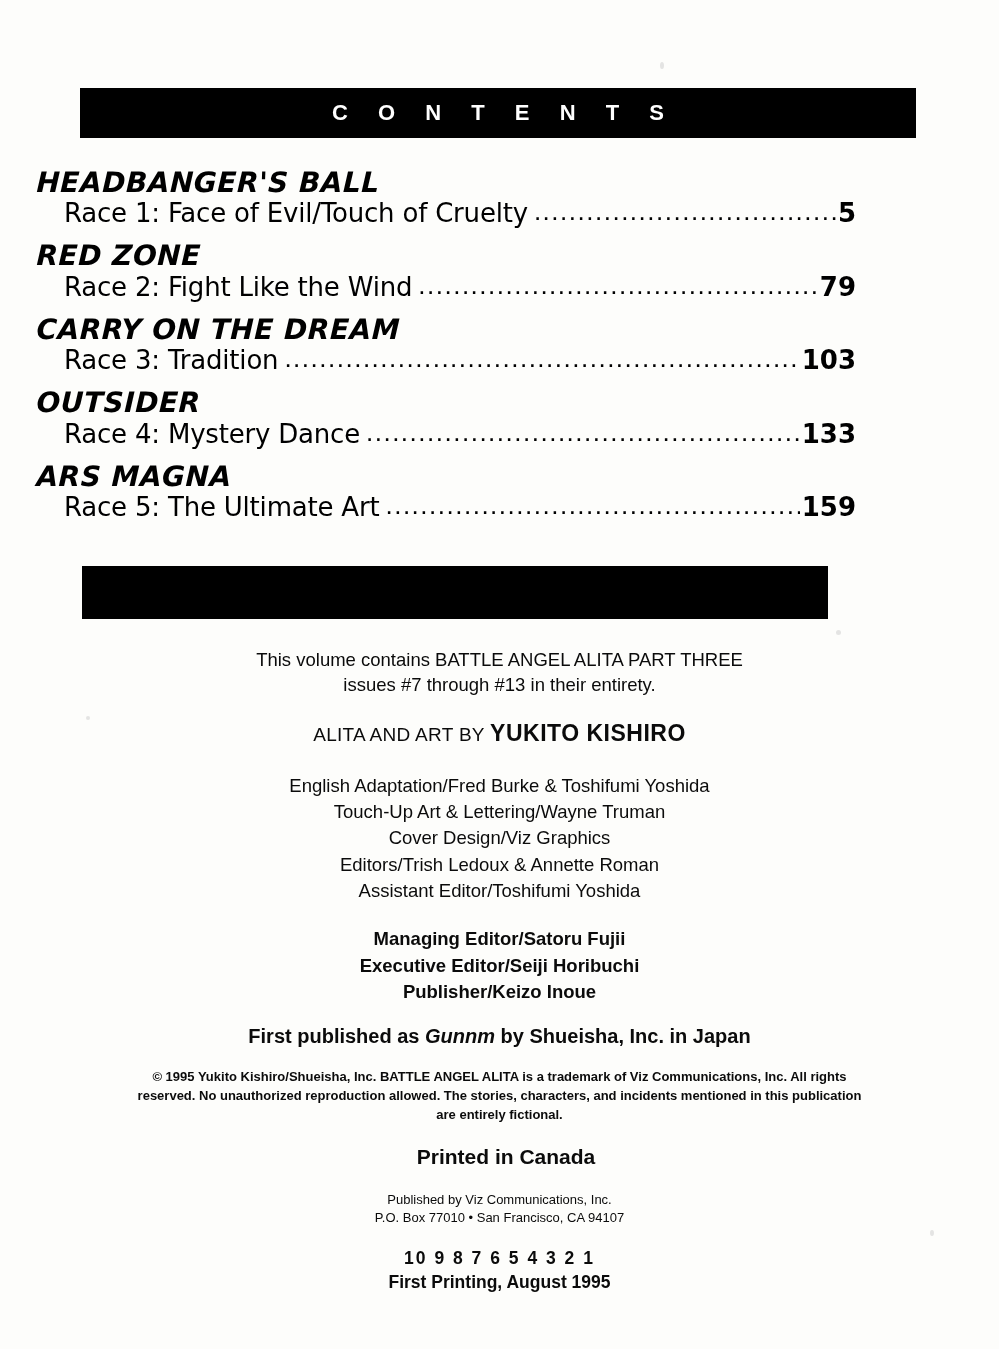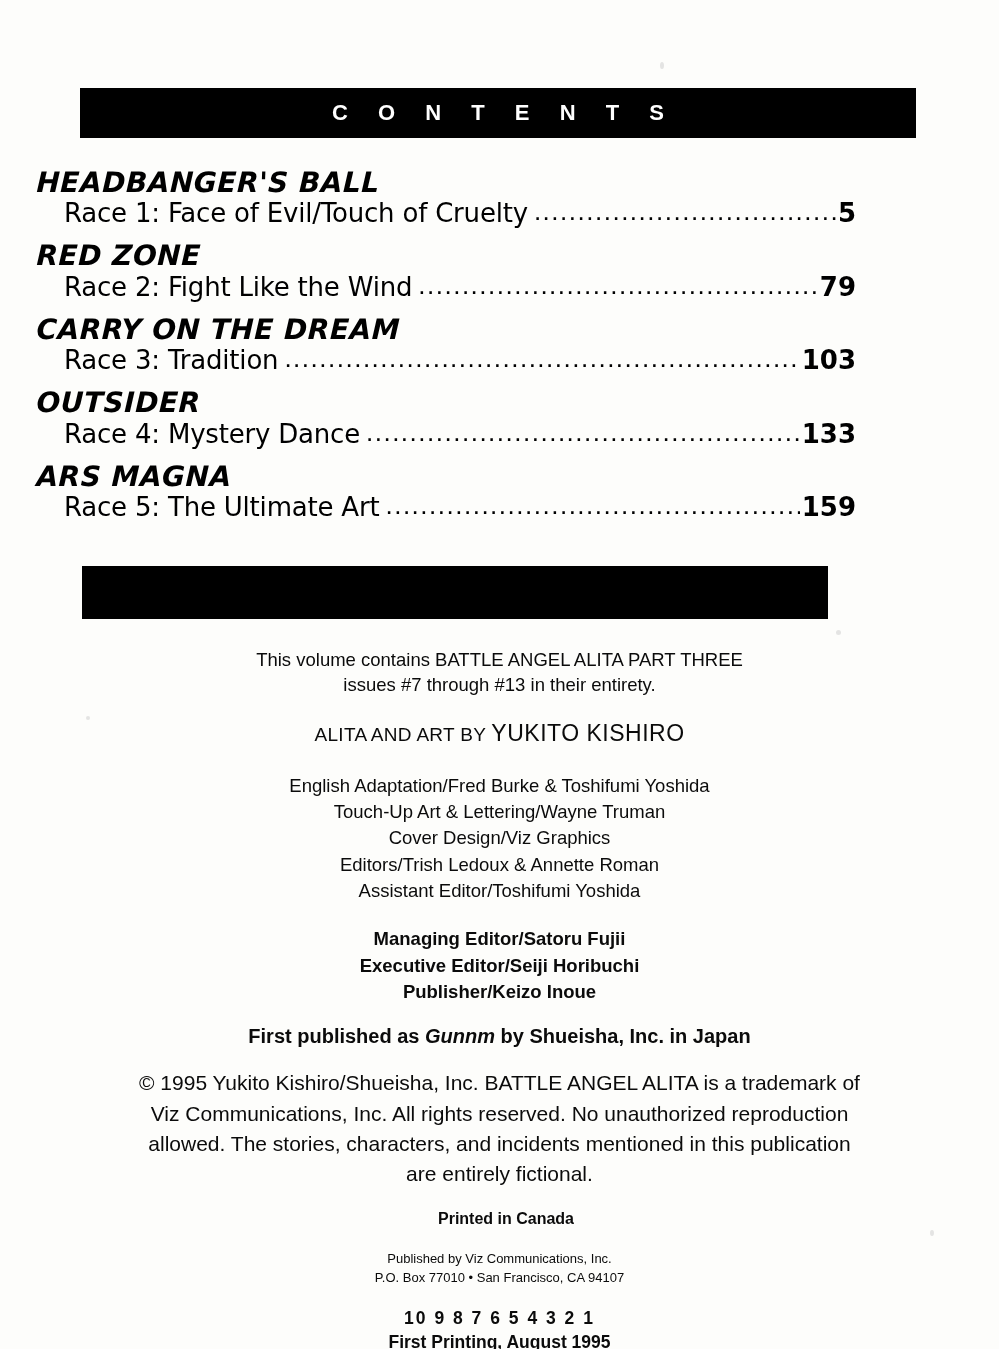--- a/index.html
+++ b/index.html
@@ -124,21 +124,21 @@
     line-height: 1.35;
     margin-bottom: 22px !important;
   }
   .story-art {
     font-size: 19px;
     letter-spacing: 0.3px;
     margin-bottom: 26px !important;
   }
   .story-art .name {
     font-size: 23px;
-    font-weight: normal;
+    font-weight: bold;
     letter-spacing: 0.5px;
   }
   .staff {
     font-size: 18.5px;
     line-height: 1.42;
     font-weight: normal;
     margin-bottom: 22px !important;
   }
   .mgmt {
     font-size: 18.5px;
@@ -148,28 +148,28 @@
   }
   .first-pub {
     font-size: 20px;
     font-weight: bold;
     margin-bottom: 20px !important;
   }
   .first-pub em {
     font-style: italic;
   }
   .copyright {
-    font-size: 21px;
+    font-size: 13px;
     line-height: 1.45;
-    font-weight: normal;
+    font-weight: bold;
     width: 730px;
     margin: 0 auto 20px auto !important;
   }
   .printed {
-    font-size: 16px;
+    font-size: 21px;
     font-weight: bold;
     margin-bottom: 22px !important;
     padding-left: 13px;
   }
   .publisher {
     font-size: 13px;
     line-height: 1.45;
     font-weight: normal;
     margin-bottom: 20px !important;
   }

